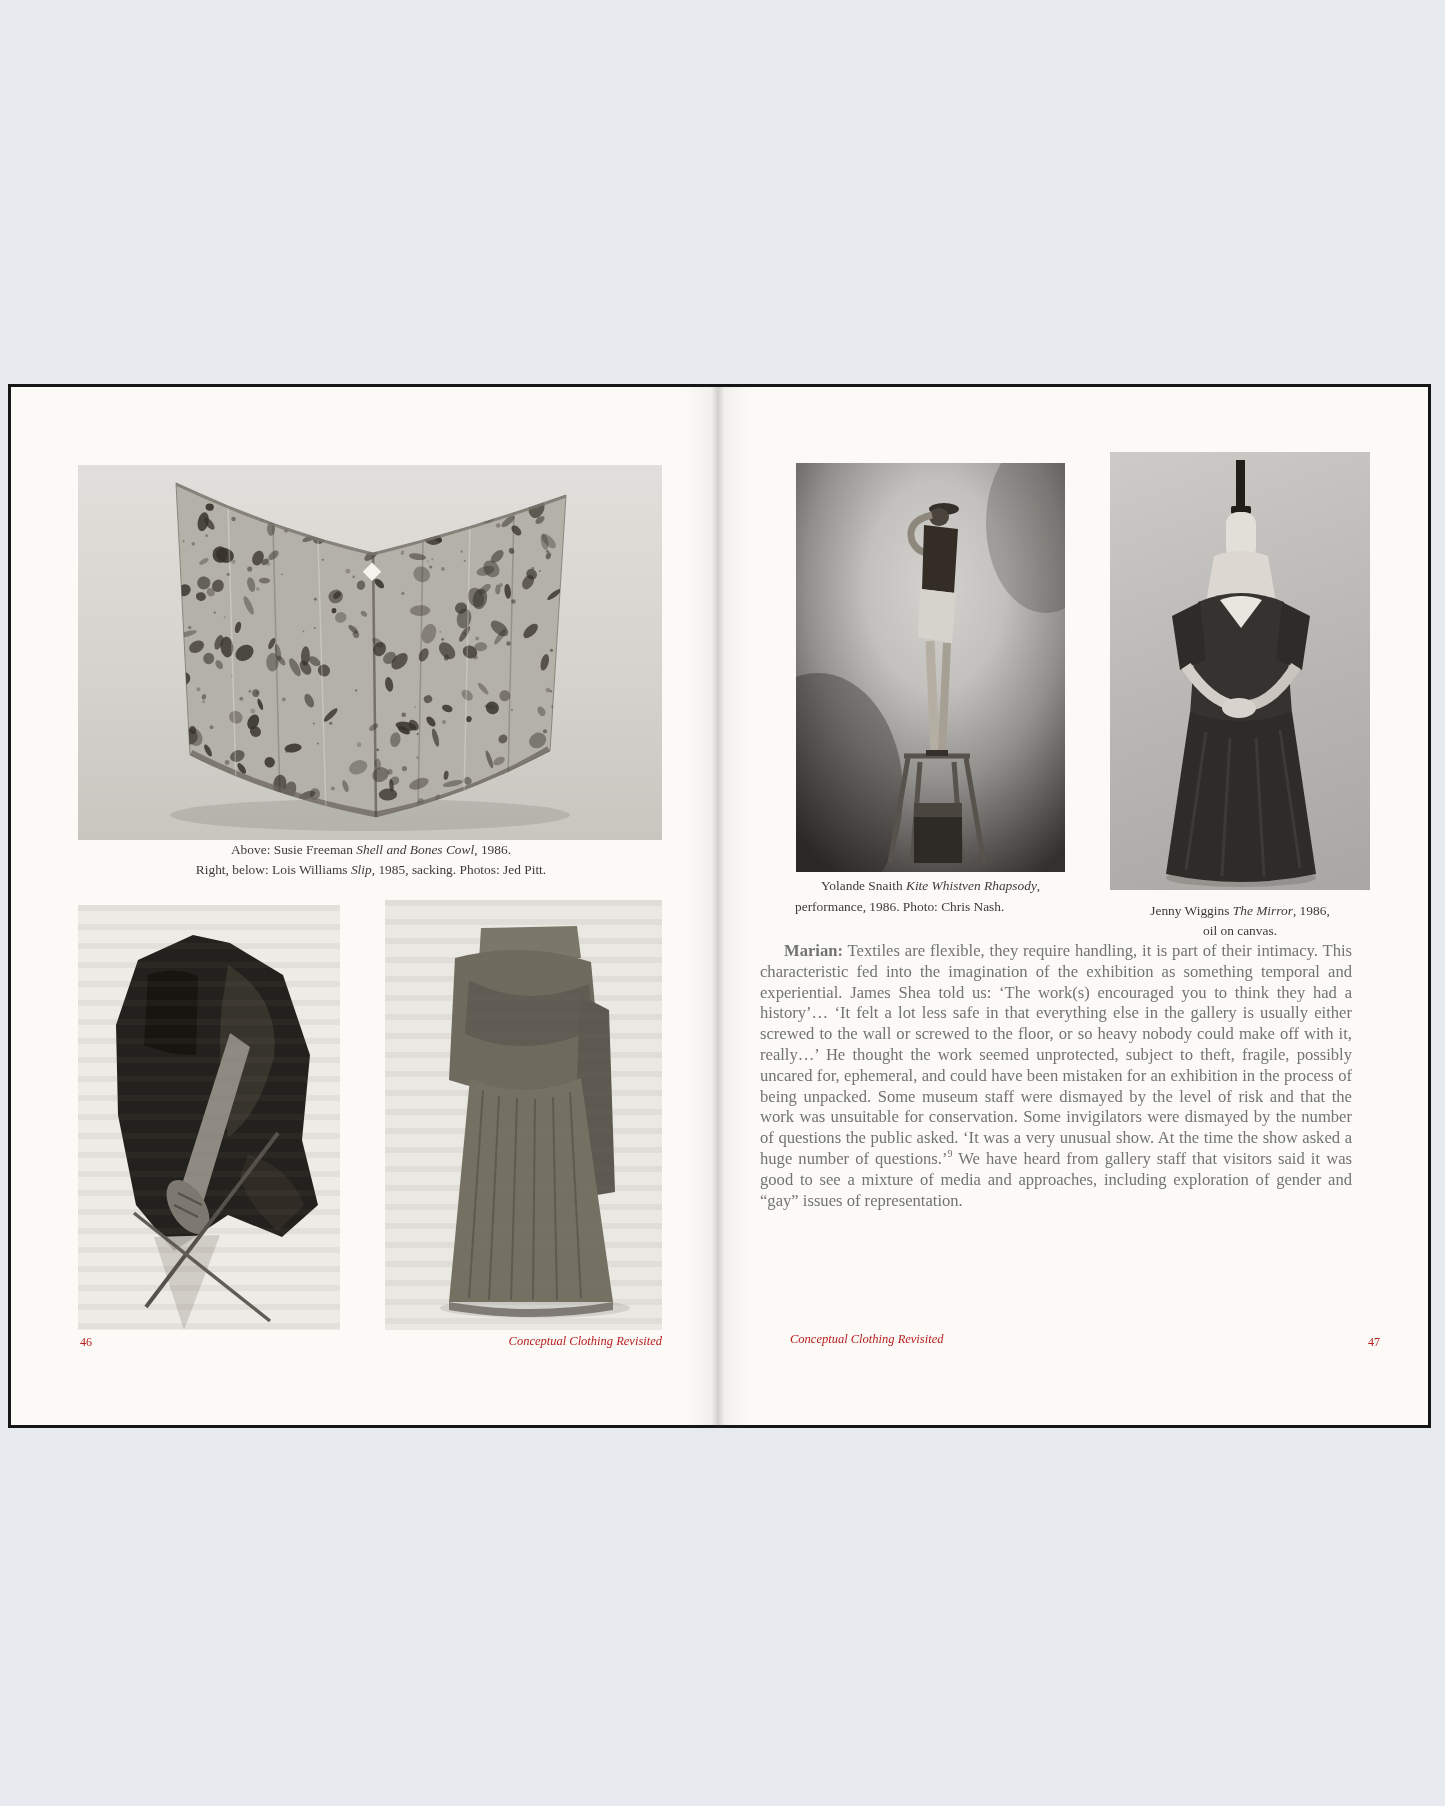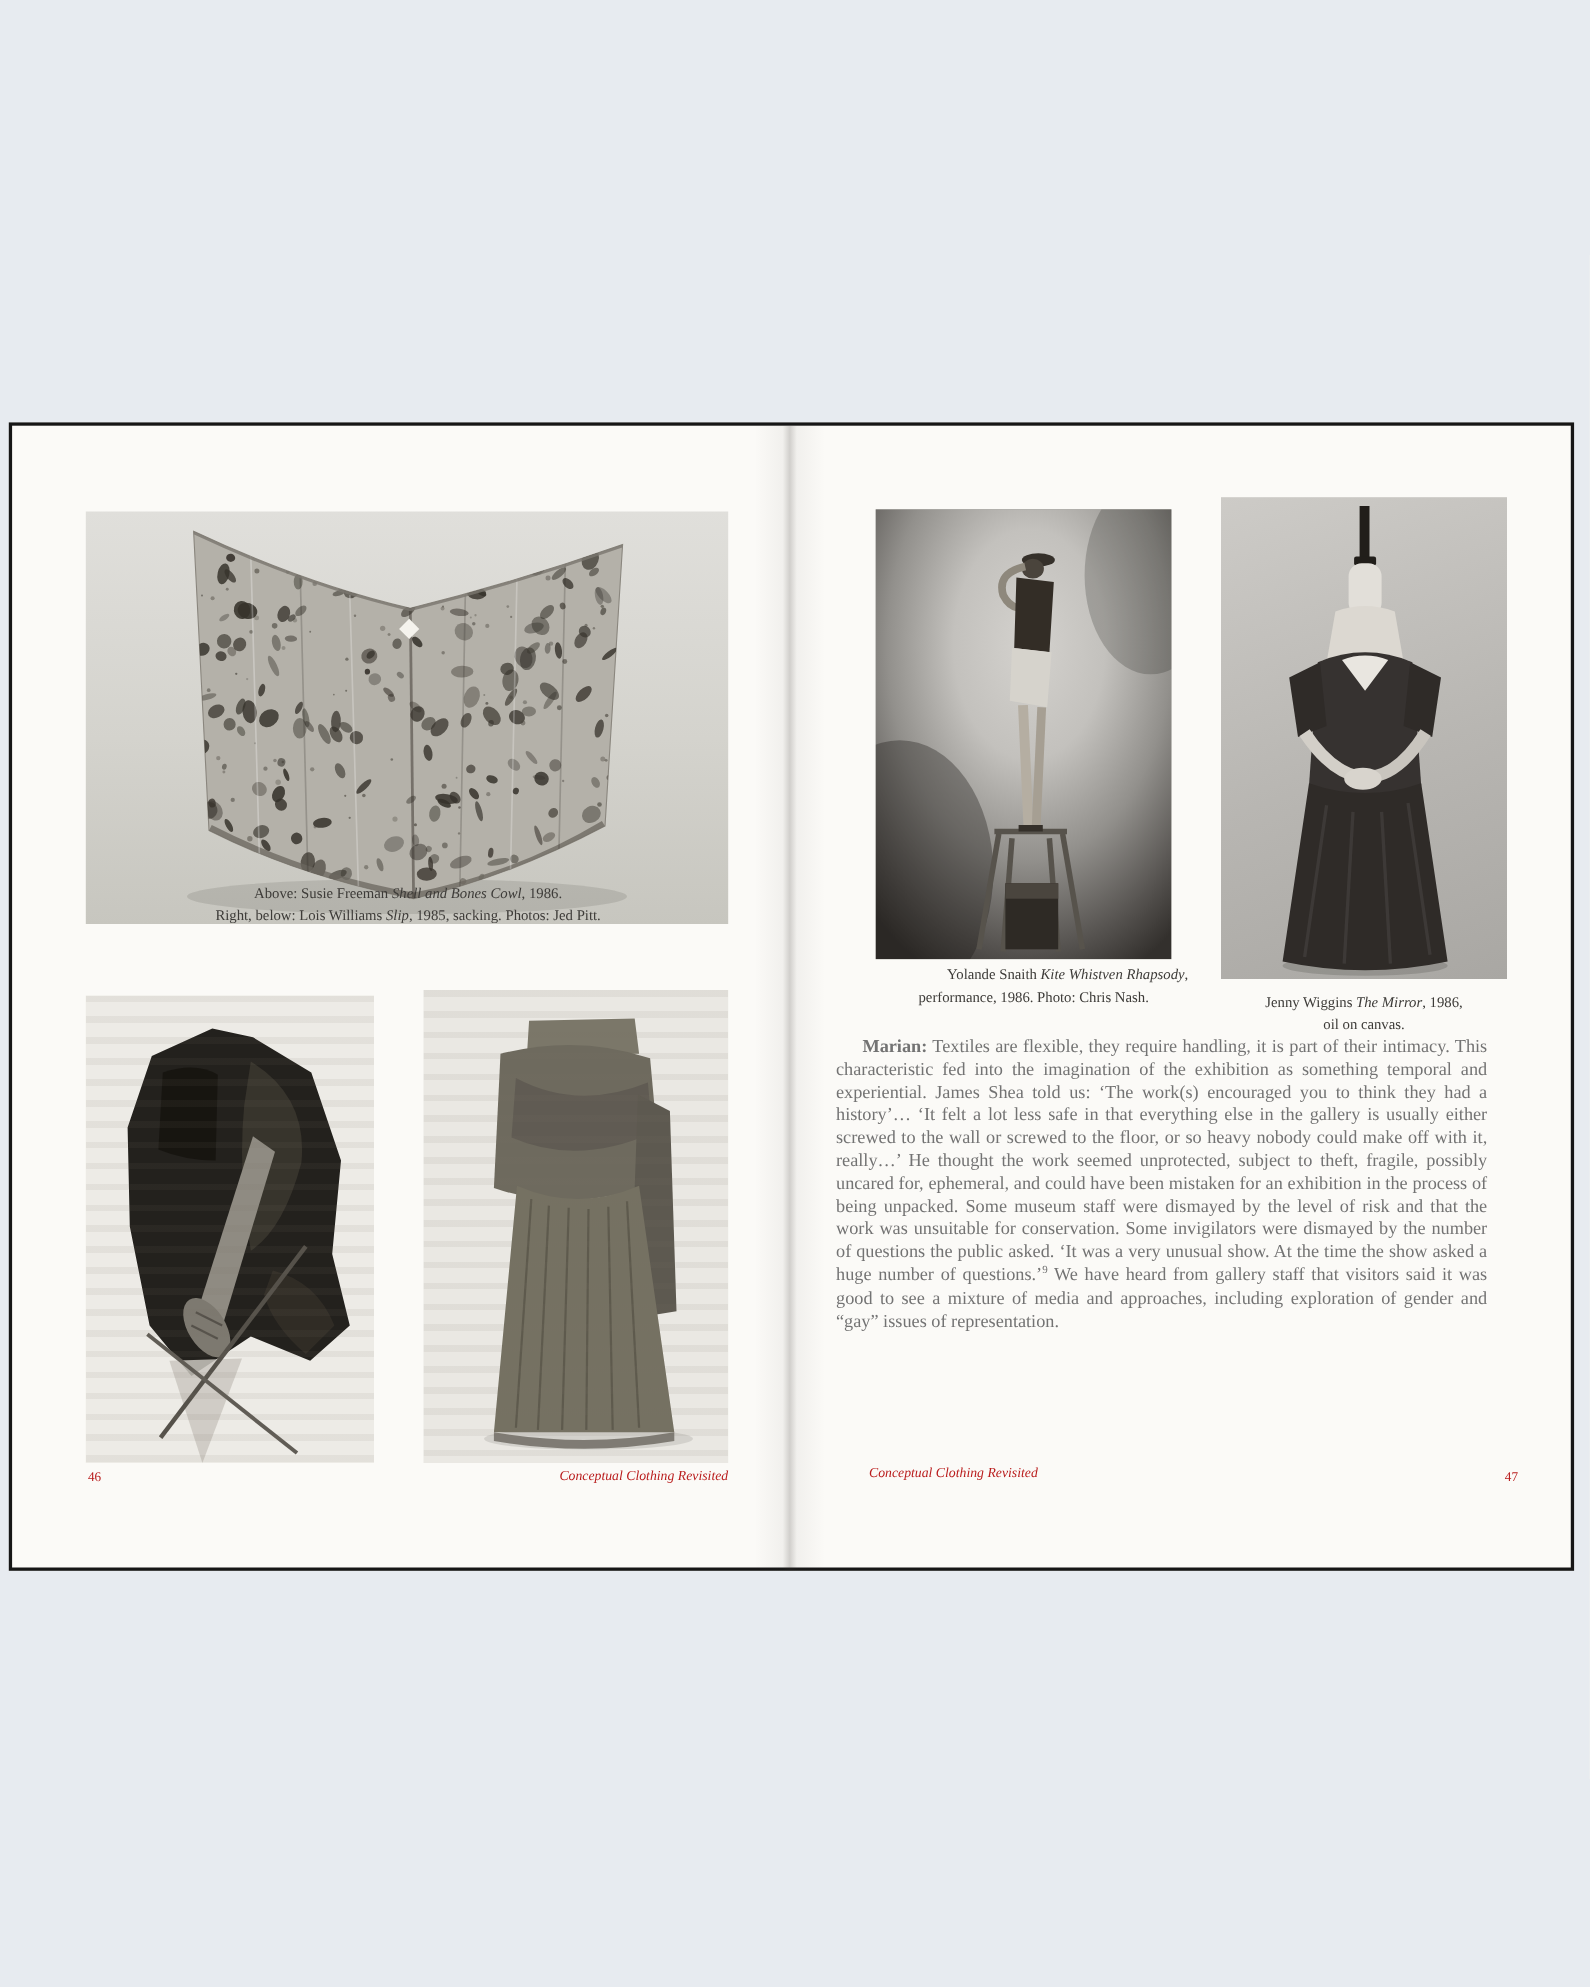--- a/index.html
+++ b/index.html
@@ -17,22 +17,22 @@
   #jacket-photo{left:78px;top:905px;width:262px;height:425px;background:#edebe6;}
   #dressL-photo{left:385px;top:900px;width:277px;height:430px;background:#eae8e3;}
   #statue-photo{left:796px;top:463px;width:269px;height:409px;background:#8f8d89;}
   #mannequin-photo{left:1110px;top:452px;width:260px;height:438px;
               background:linear-gradient(160deg,#cdcbc7 0%,#b8b6b2 55%,#a9a7a3 100%);}
   .stripes{position:absolute;inset:0;pointer-events:none;
            background:repeating-linear-gradient(180deg, rgba(120,112,100,0.09) 0px,
                       rgba(120,112,100,0.09) 6px, rgba(0,0,0,0) 6px, rgba(0,0,0,0) 19px);}
   .soft{filter:blur(0.3px);}
   .caption{position:absolute;color:#3d3b38;font-size:13.4px;line-height:19.5px;}
-  #left-caption{left:80px;top:802px;width:582px;text-align:center;}
-  #perf-caption{left:795px;top:876px;width:300px;text-align:left;line-height:20.5px;margin-left:40px;}
+  #left-caption{left:80px;top:840px;width:582px;text-align:center;}
+  #perf-caption{left:795px;top:876px;width:300px;text-align:left;line-height:20.5px;}
   #perf-caption .l1{padding-left:26px;}
   #dress-caption{left:1106px;top:901px;width:268px;text-align:center;}
   .caption .t{font-style:italic;}
   #body-text{position:absolute;left:760px;top:941px;width:592px;color:#737373;
              font-size:16.6px;line-height:20.8px;text-align:justify;}
   #body-text p{margin:0;text-indent:24px;}
   #body-text .lead{font-weight:bold;}
   #body-text sup{font-size:10px;line-height:0;}
   .footer{position:absolute;color:#b91c1c;}
   #footer-left-num{left:80px;top:1335px;font-size:12px;}

